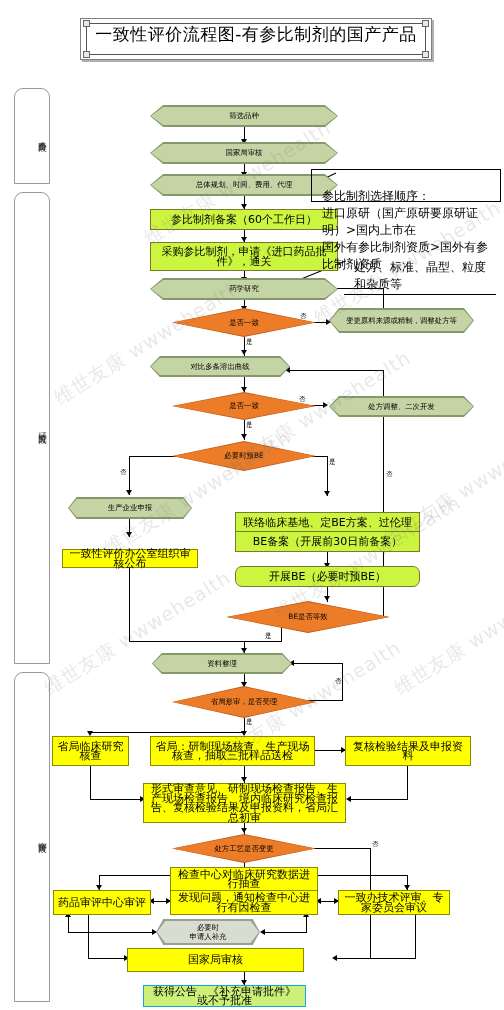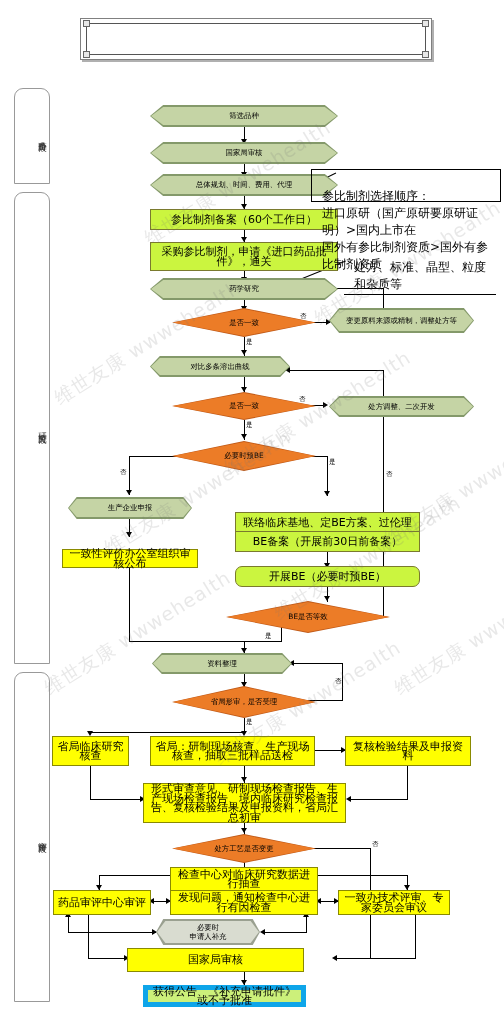--- a/index.html
+++ b/index.html
@@ -94,21 +94,21 @@
   }
   .rect {
     border: 1px solid #7a7a2e;
     background: #cbf53f;
   }
   .rect.yellow {
     border: 1px solid #8a8a00;
     background: #ffff00;
   }
   .rect.lgreen {
-    border: 5px solid #0ea5e9;
+    border: 1px solid #0ea5e9;
     background: #ccf07a;
   }
   .hex-wrap {
     position: absolute;
   }
   .hex-wrap .shape {
     position: absolute; inset: 0;
     background: #c5d4a5;
     clip-path: polygon(7% 0%, 93% 0%, 100% 50%, 93% 100%, 7% 100%, 0% 50%);
   }
@@ -224,20 +224,21 @@
 </head>
 <body>
 
 <div id="title-banner">
   <div class="outer"></div>
   <div class="inner"></div>
   <div class="corner c-tl"></div>
   <div class="corner c-tr"></div>
   <div class="corner c-bl"></div>
   <div class="corner c-br"></div>
+  <div id="title-text">一致性评价流程图-有参比制剂的国产产品</div>
 </div>
 
 <div class="phase" style="top:88px;height:96px;">
   <div class="lbl">准备阶段</div>
 </div>
 <div class="phase" style="top:192px;height:472px;">
   <div class="lbl">研究阶段</div>
 </div>
 <div class="phase" style="top:672px;height:330px;">
   <div class="lbl">审评阶段</div>

